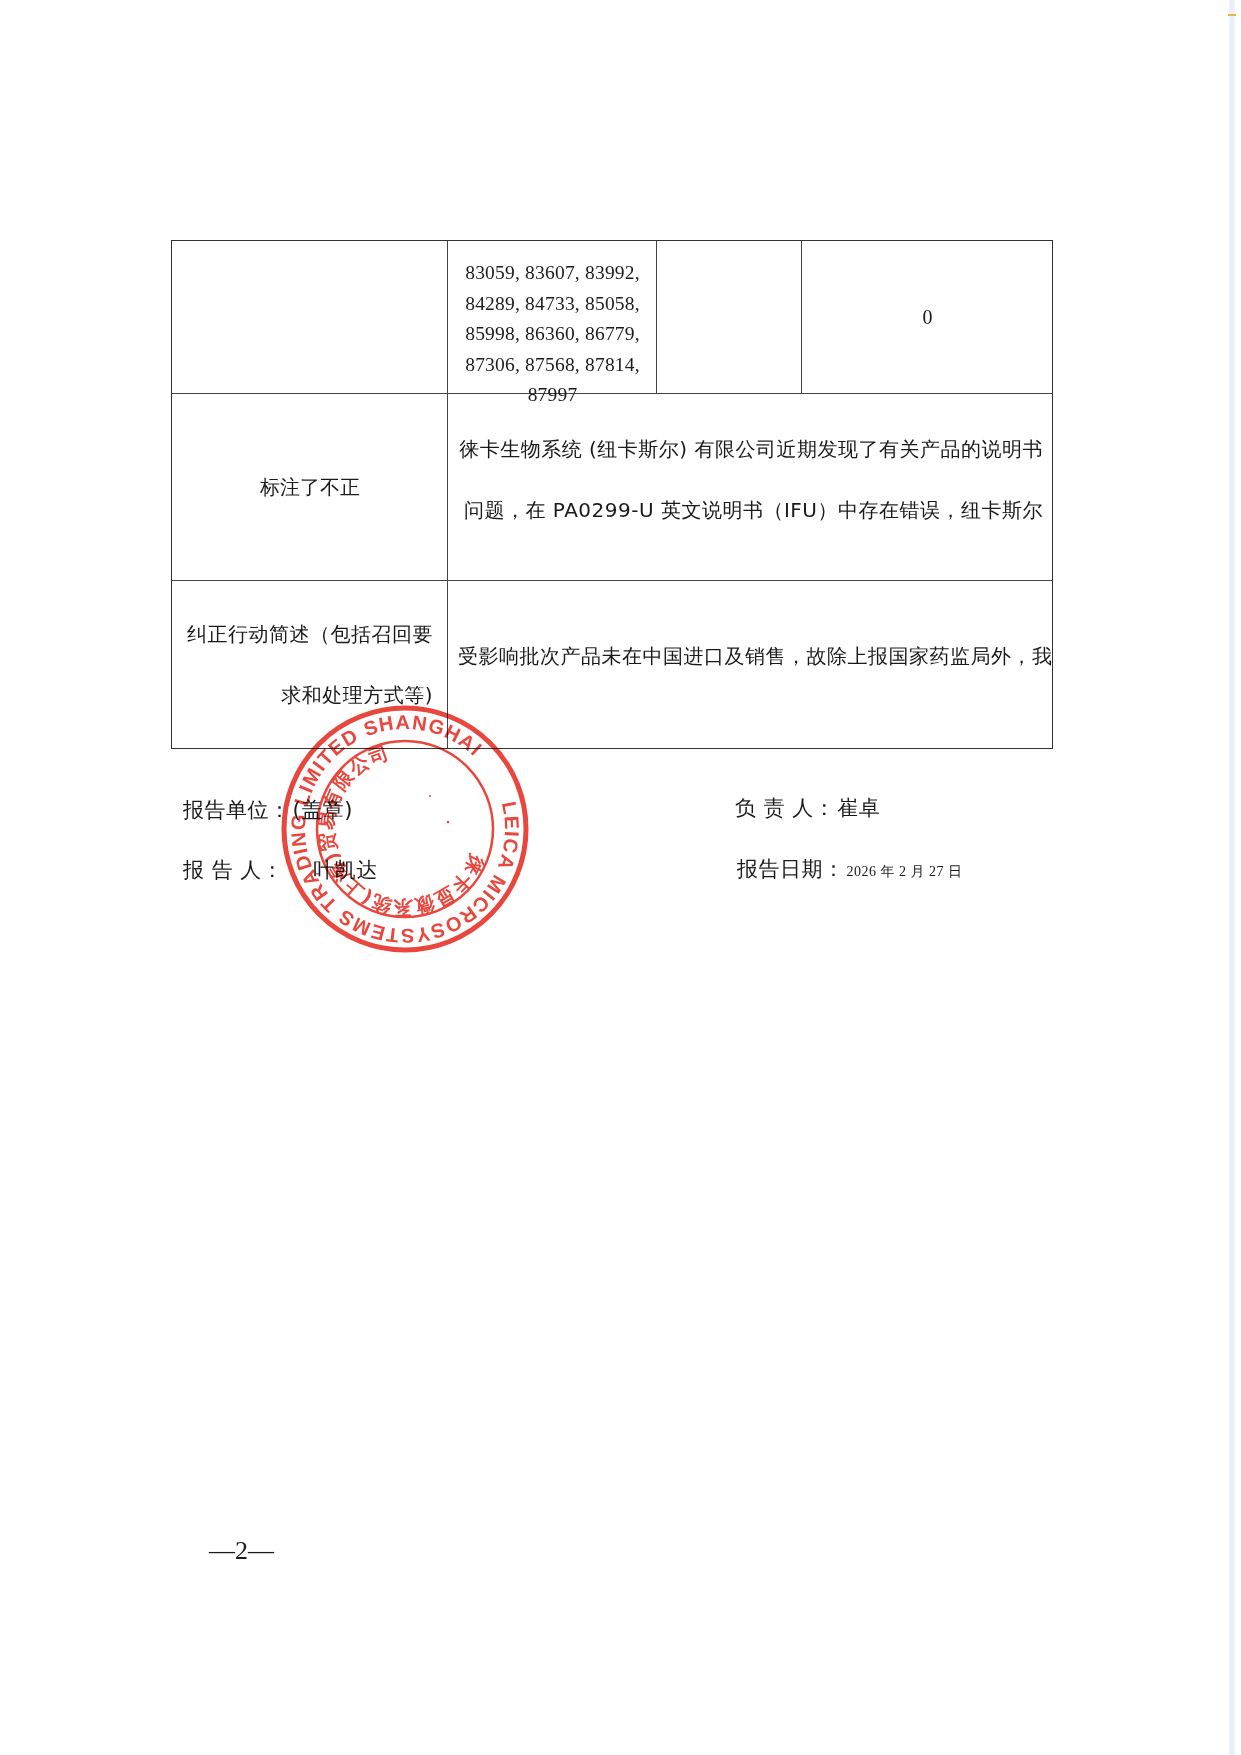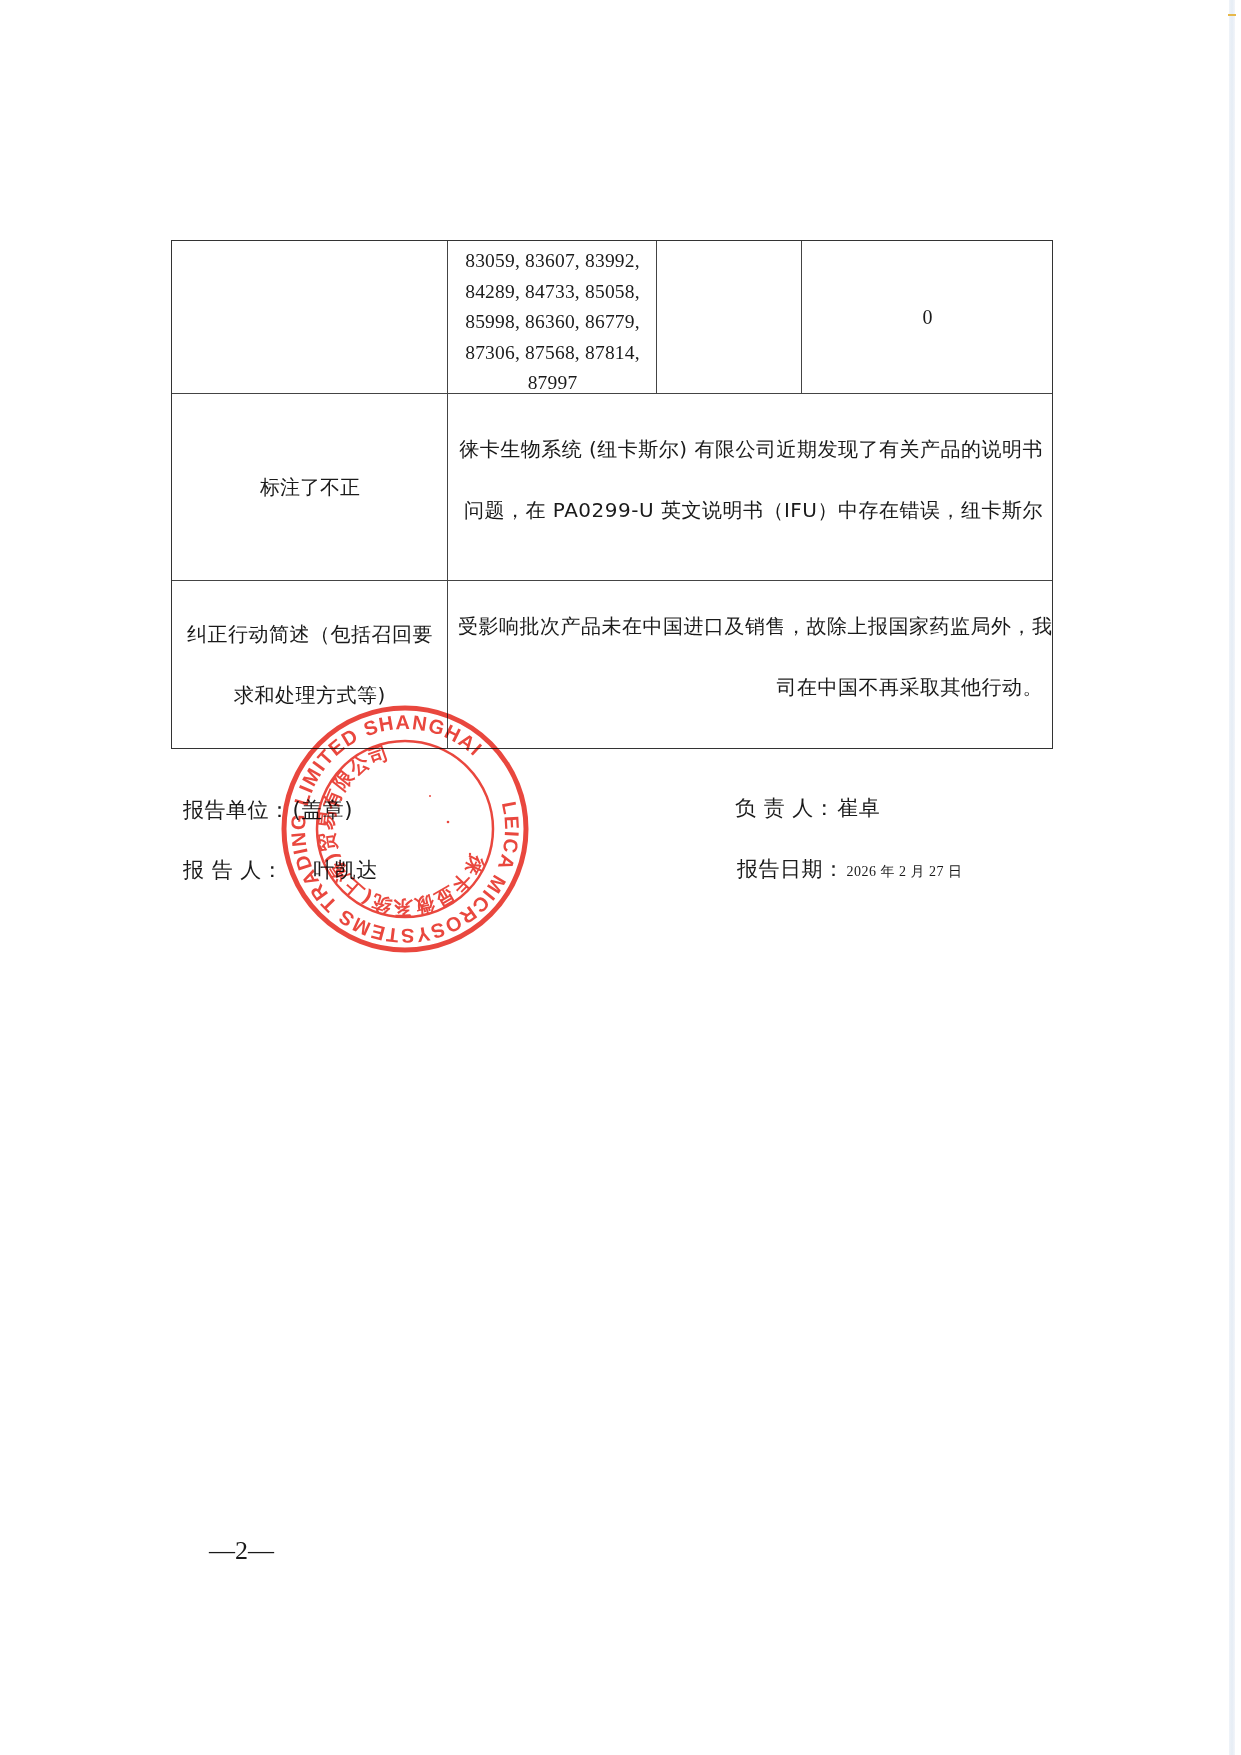--- a/index.html
+++ b/index.html
@@ -146,21 +146,21 @@
 
   <div class="recall-table">
 
     <div class="hline" style="left:0; top:152px; width:880px;"></div>
     <div class="hline" style="left:0; top:339px; width:880px;"></div>
     <div class="vline" style="left:275px; top:0; height:507px;"></div>
     <div class="vline" style="left:484px; top:0; height:152px;"></div>
     <div class="vline" style="left:629px; top:0; height:152px;"></div>
 
 
-    <div class="cell serif" style="left:276px; top:4px; width:209px; height:153px;">
+    <div class="cell serif" style="left:276px; top:16px; width:209px; height:153px;">
       <div class="batch-list">
         <span>83059, 83607, 83992,</span>
         <span>84289, 84733, 85058,</span>
         <span>85998, 86360, 86779,</span>
         <span>87306, 87568, 87814,</span>
         <span>87997</span>
       </div>
     </div>
 
 
@@ -173,30 +173,29 @@
     </div>
 
     <div class="cell" style="left:276px; top:153px; width:605px; height:187px;">
       <div class="para">
         <span class="line">徕卡生物系统 (纽卡斯尔) 有限公司近期发现了有关产品的说明书</span>
         <span class="line">问题，在 PA0299-U 英文说明书（IFU）中存在错误，纽卡斯尔</span>
       </div>
     </div>
 
     <div class="cell" style="left:0; top:340px; width:276px; height:167px;">
-      <div class="label-block" style="gap:34px;">
+      <div class="label-block" style="gap:34px;align-items:flex-end;">
         <span>纠正行动简述（包括召回要</span>
         <span>求和处理方式等)</span>
       </div>
     </div>
 
     <div class="cell" style="left:276px; top:340px; width:605px; height:167px;">
       <div class="para">
         <span class="line">受影响批次产品未在中国进口及销售，故除上报国家药监局外，我</span>
-        <span class="line">司在中国不再采取其他行动。</span>
       </div>
     </div>
   </div>
 
   <div class="sig" style="left:183px; top:796px;">
     <span>报告单位：</span><span class="val">(盖章)</span>
   </div>
 
   <div class="sig" style="left:183px; top:856px;">
     <span>报 告 人：</span><span class="val" style="margin-left:30px;">叶凯达</span>

